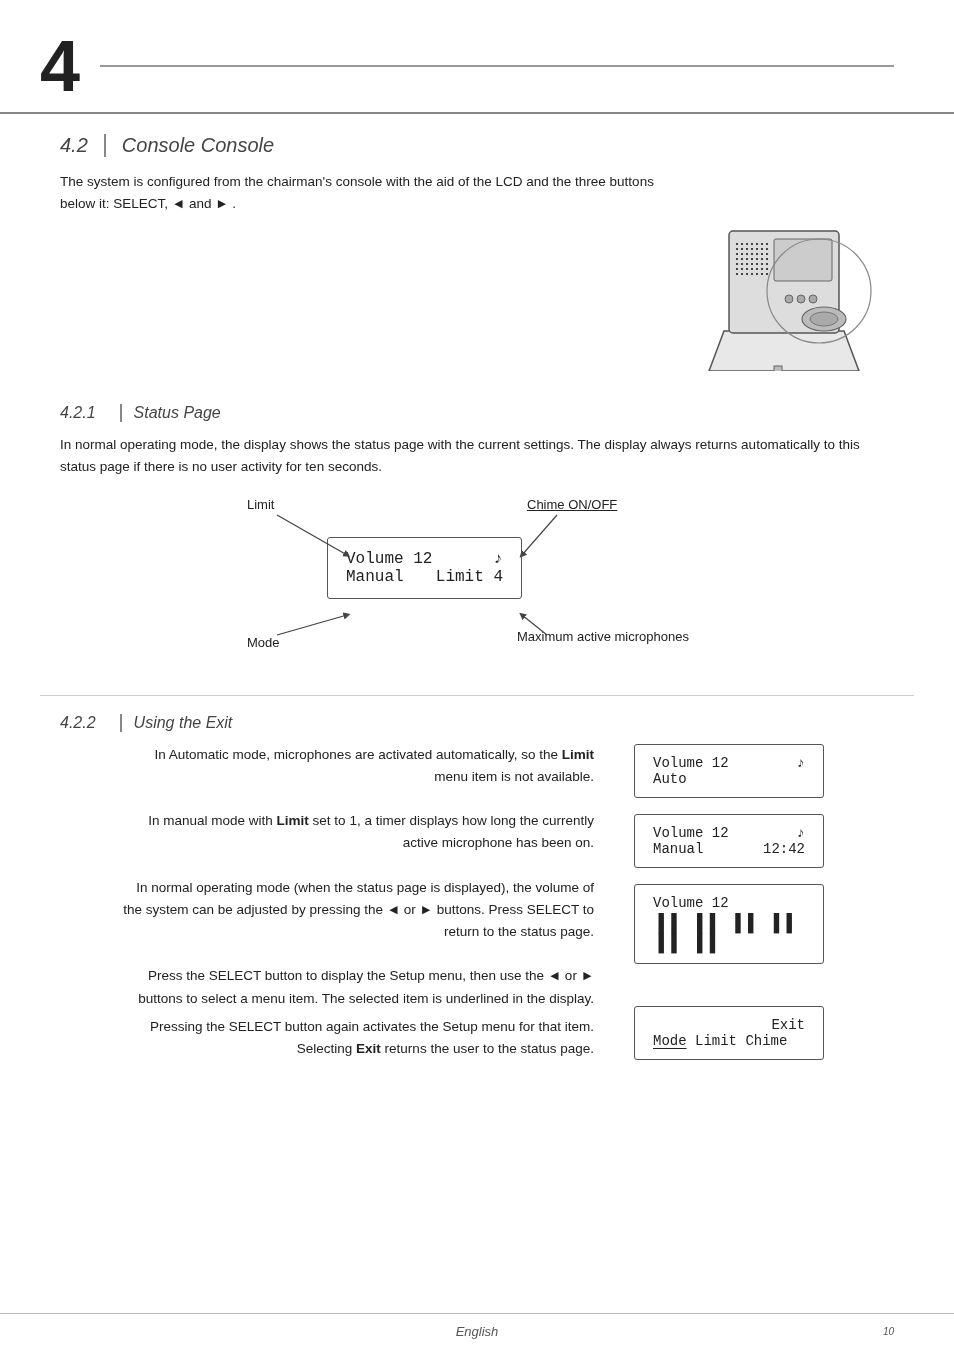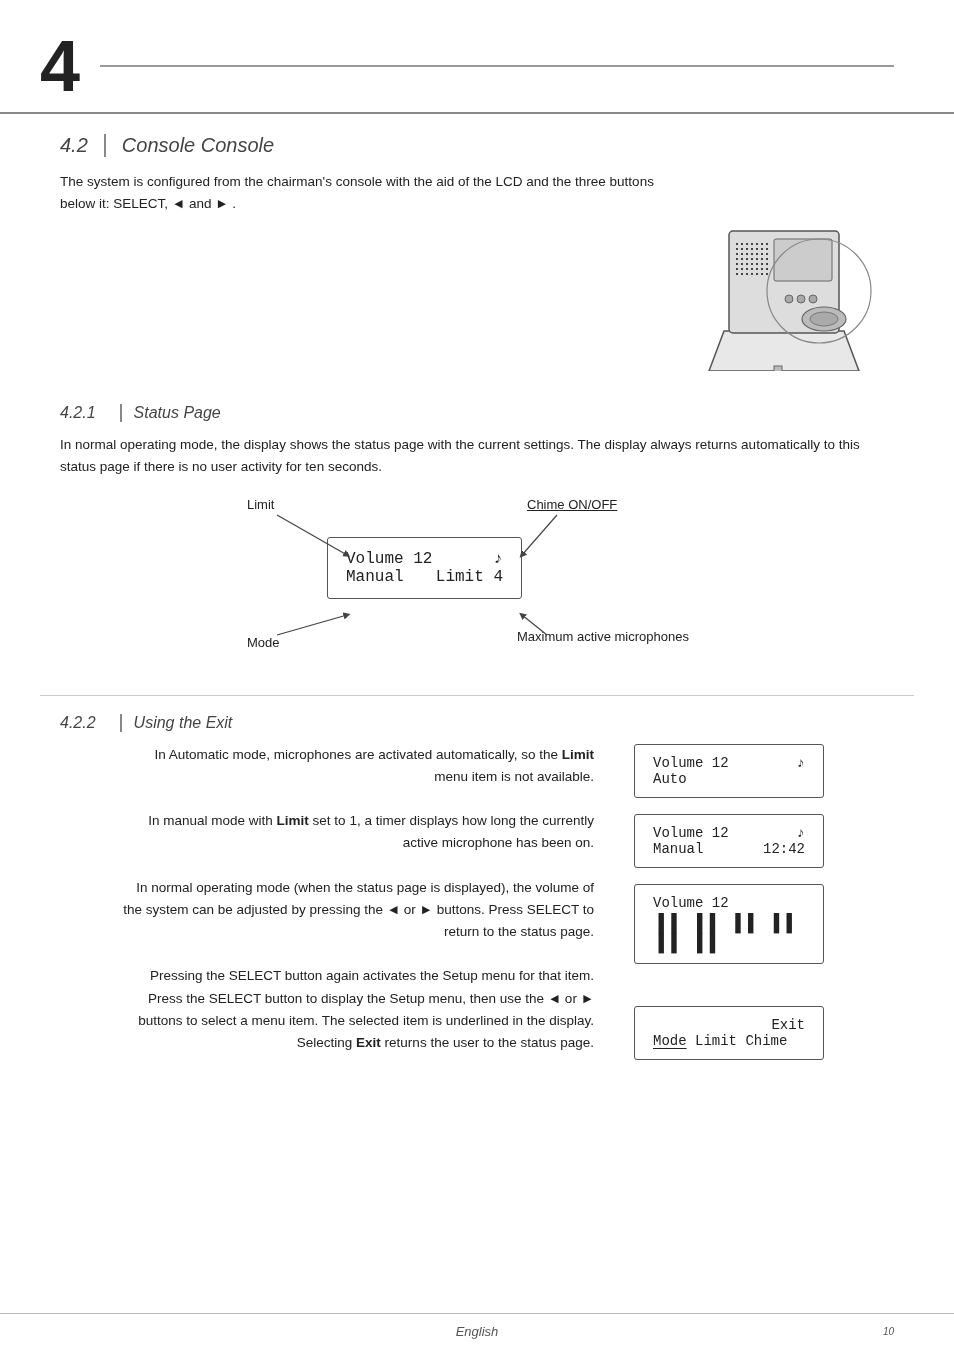--- a/index.html
+++ b/index.html
@@ -359,22 +359,22 @@
 
         <div class="para-block">
           <p>In manual mode with <strong>Limit</strong> set to 1, a timer displays how long the currently active microphone has been on.</p>
         </div>
 
         <div class="para-block">
           <p>In normal operating mode (when the status page is displayed), the volume of the system can be adjusted by pressing the ◄ or ► buttons. Press SELECT to return to the status page.</p>
         </div>
 
         <div class="para-block">
+          <p>Press the SELECT button to display the Setup menu, then use the ◄ or ► buttons to select a menu item. The selected item is underlined in the display.</p>
           <p style="margin-top:6px;">Pressing the SELECT button again activates the Setup menu for that item.</p>
-          <p>Press the SELECT button to display the Setup menu, then use the ◄ or ► buttons to select a menu item. The selected item is underlined in the display.</p>
           <p style="margin-top:0;">Selecting <strong>Exit</strong> returns the user to the status page.</p>
         </div>
 
       </div>
 
       <div class="menu-displays">
 
         <div class="lcd-box">
           <div class="lcd-row">
             <span>Volume 12</span>

